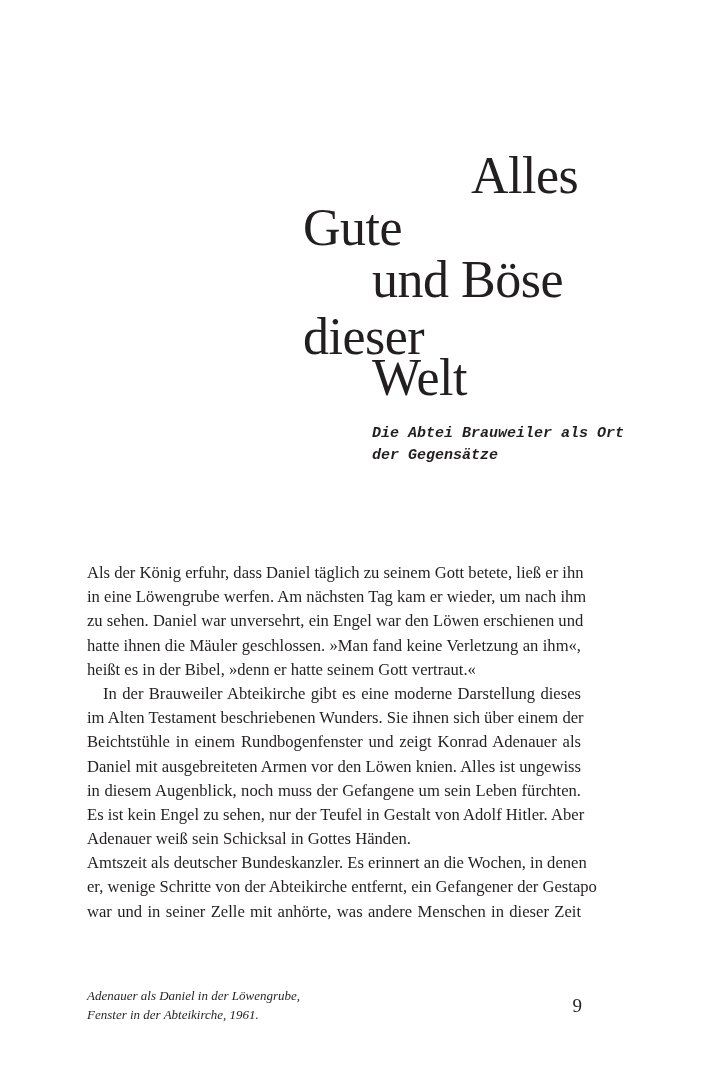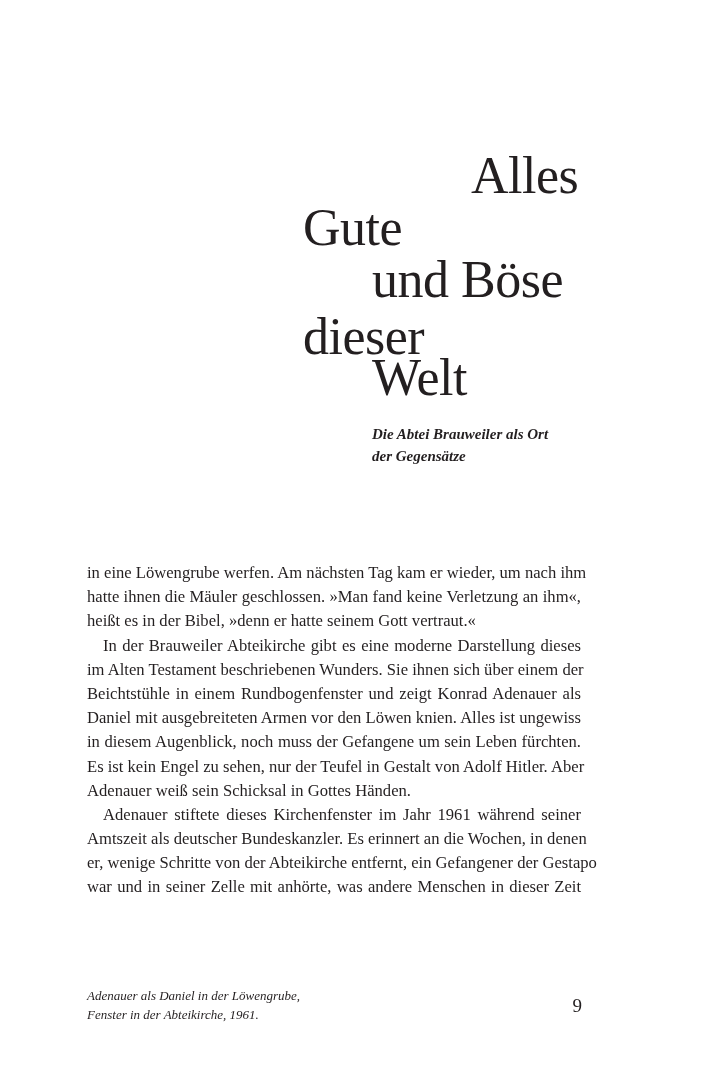--- a/index.html
+++ b/index.html
@@ -1,19 +1,19 @@
 <!DOCTYPE html>
 <html><head>
   <meta charset="utf-8">
   <style>
     html, body { margin: 0; padding: 0; background: #ffffff; }
     body { width: 720px; height: 1081px; position: relative; overflow: hidden; color: #231f20; font-family: "Liberation Serif", "DejaVu Serif", serif; }
     .page { position: absolute; left: 0; top: 0; width: 720px; height: 1081px; margin-top: 40px; }
     .title-line { position: absolute; font-family: "Liberation Serif", serif; font-size: 52px; line-height: 52px; letter-spacing: -0.5px; color: #231f20; white-space: nowrap; }
-    .subtitle { position: absolute; left: 372px; top: 383px; font-family: Liberation Serif, serif; font-style: italic; font-weight: bold; font-size: 15px; line-height: 22px; color: #231f20; }
+    .subtitle { position: absolute; left: 372px; top: 383px; font-family: Liberation Mono, monospace; font-style: italic; font-weight: bold; font-size: 15px; line-height: 22px; color: #231f20; }
     .subtitle div { white-space: nowrap; }
     .body-text { position: absolute; left: 87px; top: 521px; width: 494px; font-family: "Liberation Serif", serif; font-size: 16.6px; line-height: 24.2px; color: #231f20; }
     .line { white-space: nowrap; text-align: justify; text-align-last: justify; height: 24.2px; }
     .line.last { text-align-last: left; }
     .line.indent { padding-left: 16px; }
     .caption { position: absolute; left: 87px; top: 946px; font-family: "Liberation Serif", serif; font-style: italic; font-size: 13px; line-height: 19px; color: #231f20; }
     .caption div { white-space: nowrap; }
     .page-number { position: absolute; left: 562px; top: 955px; width: 20px; text-align: right; font-family: "Liberation Serif", serif; font-size: 19px; line-height: 22px; color: #231f20; }
   </style>
 </head>
@@ -26,31 +26,32 @@
   <div class="title-line" style="left:372px; top:214px;">und Böse</div>
   <div class="title-line" style="left:303px; top:271px;">dieser</div>
   <div class="title-line" style="left:372px; top:312px;">Welt</div>
 
   <div class="subtitle">
     <div>Die Abtei Brauweiler als Ort</div>
     <div>der Gegensätze</div>
   </div>
 
   <div class="body-text">
+    <div class="line">Als der König erfuhr, dass Daniel täglich zu seinem Gott betete, ließ er ihn</div>
     <div class="line">in eine Löwengrube werfen. Am nächsten Tag kam er wieder, um nach ihm</div>
+    <div class="line">zu sehen. Daniel war unversehrt, ein Engel war den Löwen erschienen und</div>
     <div class="line">hatte ihnen die Mäuler geschlossen. »Man fand keine Verletzung an ihm«,</div>
     <div class="line last">heißt es in der Bibel, »denn er hatte seinem Gott vertraut.«</div>
     <div class="line indent">In der Brauweiler Abteikirche gibt es eine moderne Darstellung dieses</div>
     <div class="line">im Alten Testament beschriebenen Wunders. Sie ihnen sich über einem der</div>
     <div class="line">Beichtstühle in einem Rundbogenfenster und zeigt Konrad Adenauer als</div>
     <div class="line">Daniel mit ausgebreiteten Armen vor den Löwen knien. Alles ist ungewiss</div>
     <div class="line">in diesem Augenblick, noch muss der Gefangene um sein Leben fürchten.</div>
     <div class="line">Es ist kein Engel zu sehen, nur der Teufel in Gestalt von Adolf Hitler. Aber</div>
     <div class="line last">Adenauer weiß sein Schicksal in Gottes Händen.</div>
-    <div class="line indent">Adenauer stiftete dieses Kirchenfenster im Jahr 1961 während seiner</div>
     <div class="line">Amtszeit als deutscher Bundeskanzler. Es erinnert an die Wochen, in denen</div>
     <div class="line">er, wenige Schritte von der Abteikirche entfernt, ein Gefangener der Gestapo</div>
     <div class="line">war und in seiner Zelle mit anhörte, was andere Menschen in dieser Zeit</div>
   </div>
 
   <div class="caption">
     <div>Adenauer als Daniel in der Löwengrube,</div>
     <div>Fenster in der Abteikirche, 1961.</div>
   </div>
 

